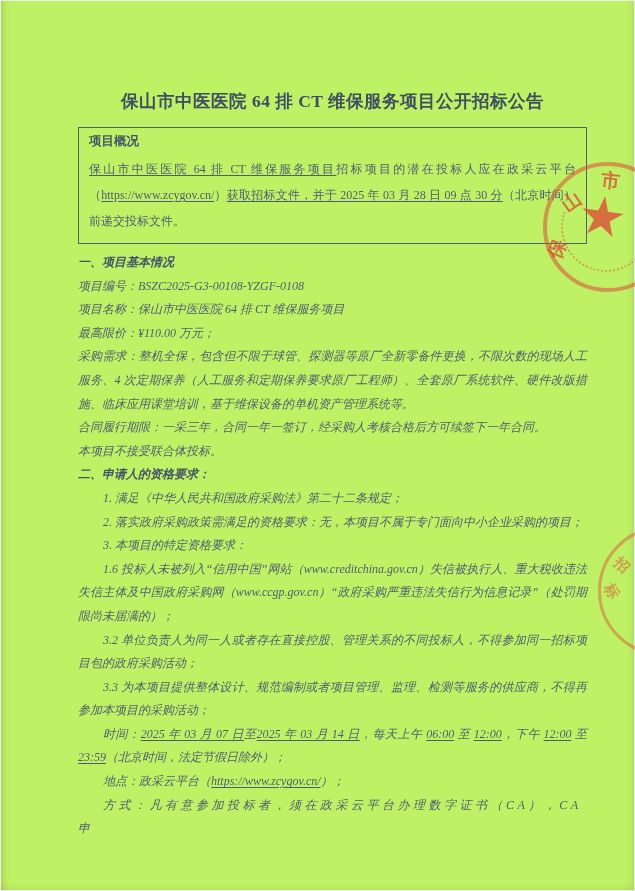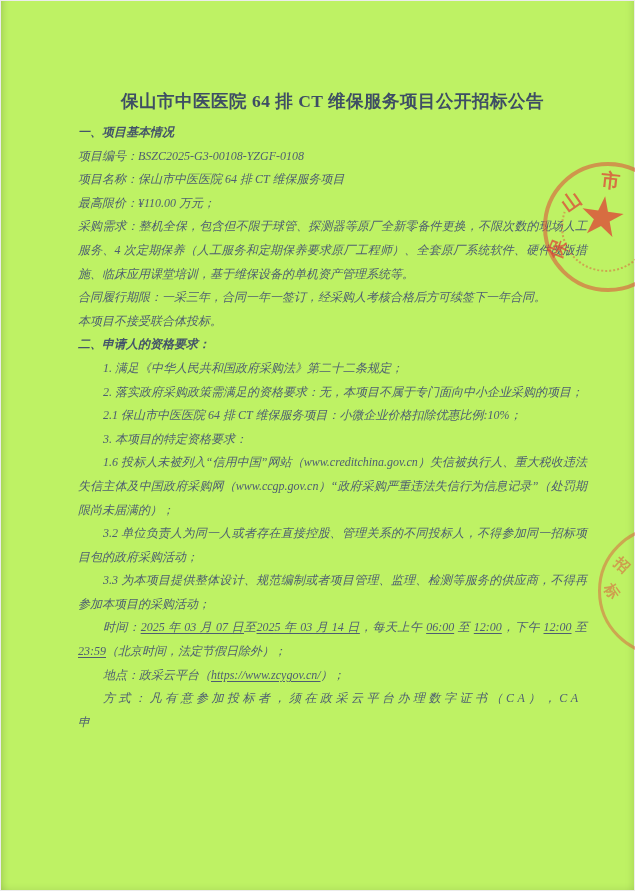--- a/index.html
+++ b/index.html
@@ -118,35 +118,38 @@
   .s2c-1{ left:604px;top:582px;transform:rotate(55deg); }
 </style>
 </head>
 <body>
 
 <div class="page">
   <div class="content">
 
     <h1 class="title">保山市中医医院 64 排 CT 维保服务项目公开招标公告</h1>
 
+    <div class="overview-box">
+      <div class="box-heading">项目概况</div>
+      <p class="box-para"><span class="u">保山市中医医院 64 排 CT 维保服务项目</span><span>招标项目的潜在投标人应在政采云平台（</span><span class="u">https://www.zcygov.cn/</span><span>）</span><span class="u">获取招标文件，并于 2025 年 03 月 28 日 09 点 30 分</span><span>（北京时间）前递交投标文件。</span></p>
+    </div>
 
     <div class="body-text">
 
       <p class="heading">一、项目基本情况</p>
       <p>项目编号：BSZC2025-G3-00108-YZGF-0108</p>
       <p>项目名称：保山市中医医院 64 排 CT 维保服务项目</p>
       <p>最高限价：¥110.00 万元；</p>
       <p>采购需求：整机全保，包含但不限于球管、探测器等原厂全新零备件更换，不限次数的现场人工服务、4 次定期保养（人工服务和定期保养要求原厂工程师）、全套原厂系统软件、硬件改版措施、临床应用课堂培训，基于维保设备的单机资产管理系统等。</p>
       <p>合同履行期限：一采三年，合同一年一签订，经采购人考核合格后方可续签下一年合同。</p>
       <p>本项目不接受联合体投标。</p>
 
       <p class="heading">二、申请人的资格要求：</p>
       <p class="indent">1. 满足《中华人民共和国政府采购法》第二十二条规定；</p>
       <p class="indent">2. 落实政府采购政策需满足的资格要求：无，本项目不属于专门面向中小企业采购的项目；</p>
-      <p class="indent">2.1 保山市中医医院 64 排 CT 维保服务项目：小微企业价格扣除优惠比例:10%；</p>
       <p class="indent">3. 本项目的特定资格要求：</p>
       <p class="indent">1.6 投标人未被列入“信用中国”网站（www.creditchina.gov.cn）失信被执行人、重大税收违法失信主体及中国政府采购网（www.ccgp.gov.cn）“政府采购严重违法失信行为信息记录”（处罚期限尚未届满的）；</p>
       <p class="indent">3.2 单位负责人为同一人或者存在直接控股、管理关系的不同投标人，不得参加同一招标项目包的政府采购活动；</p>
       <p class="indent">3.3 为本项目提供整体设计、规范编制或者项目管理、监理、检测等服务的供应商，不得再参加本项目的采购活动；</p>
 
       <p class="indent"><span>时间：</span><span class="u">2025 年 03 月 07 日</span><span>至</span><span class="u">2025 年 03 月 14 日</span><span>，每天上午 </span><span class="u">06:00</span><span> 至 </span><span class="u">12:00</span><span>，下午 </span><span class="u">12:00</span><span> 至 </span><span class="u">23:59</span><span>（北京时间，法定节假日除外）；</span></p>
       <p class="indent"><span>地点：政采云平台（</span><span class="u">https://www.zcygov.cn/</span><span>）；</span></p>
       <p class="indent ls">方式：凡有意参加投标者，须在政采云平台办理数字证书（CA），CA 申</p>
 
     </div>

